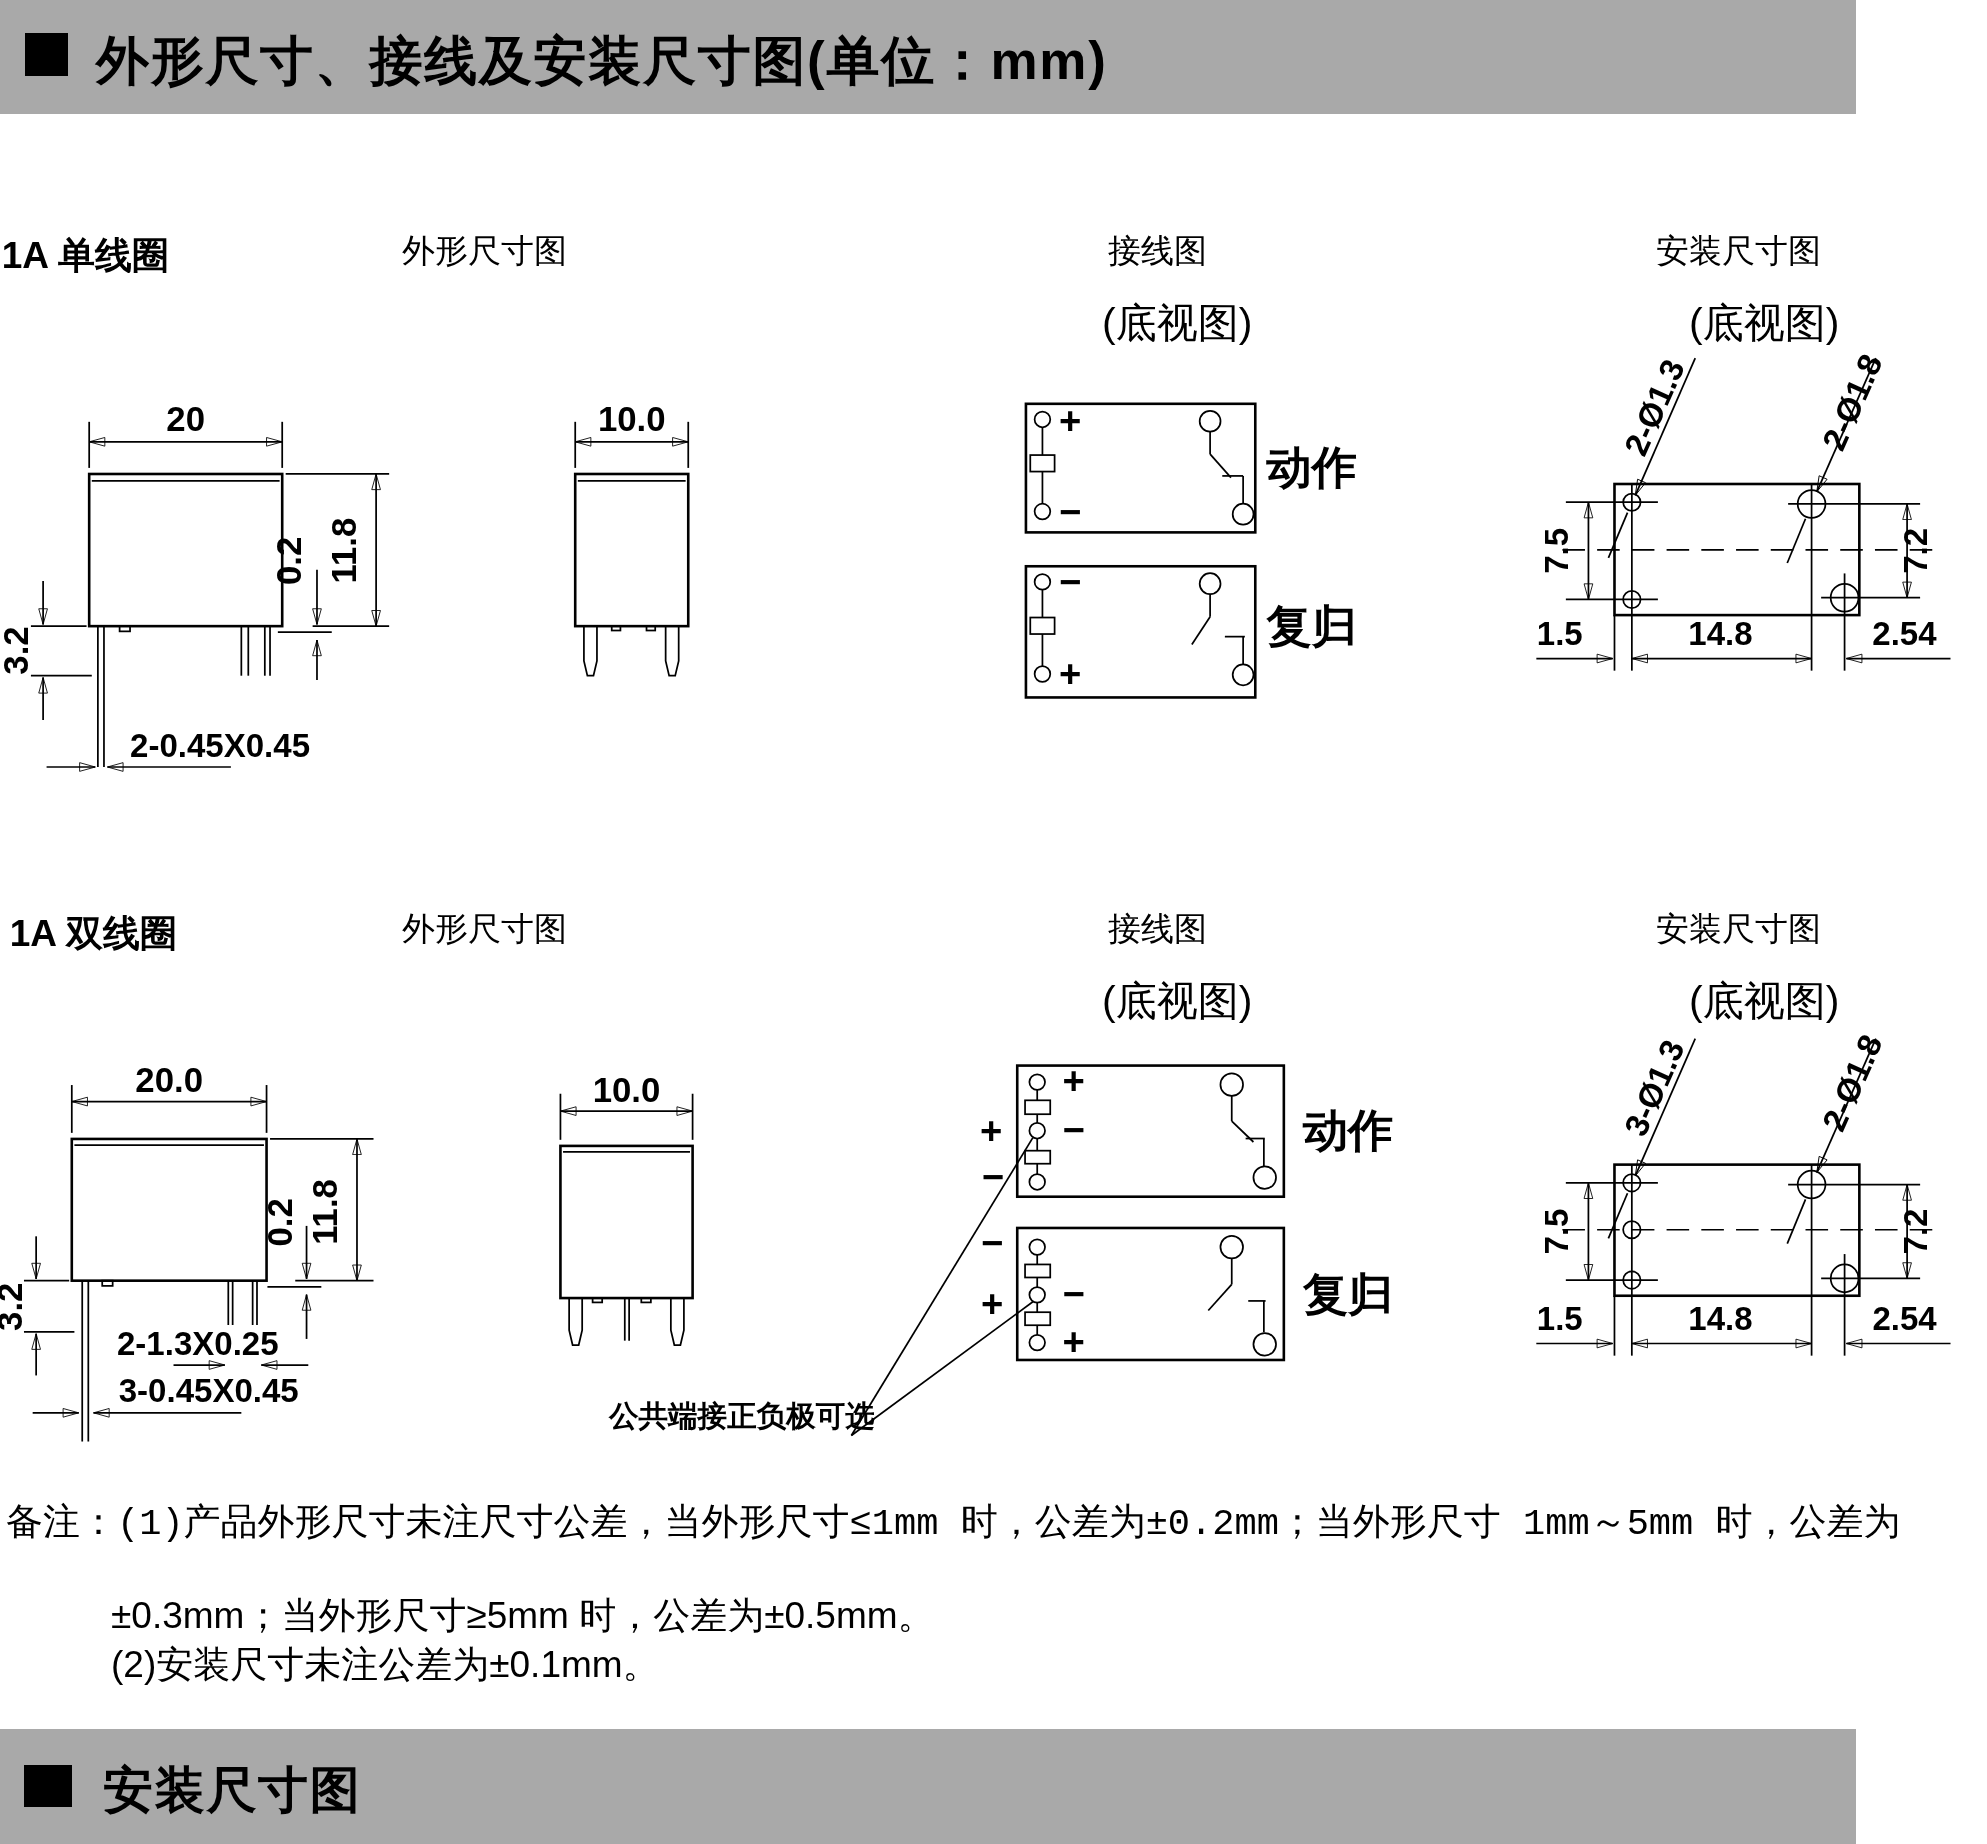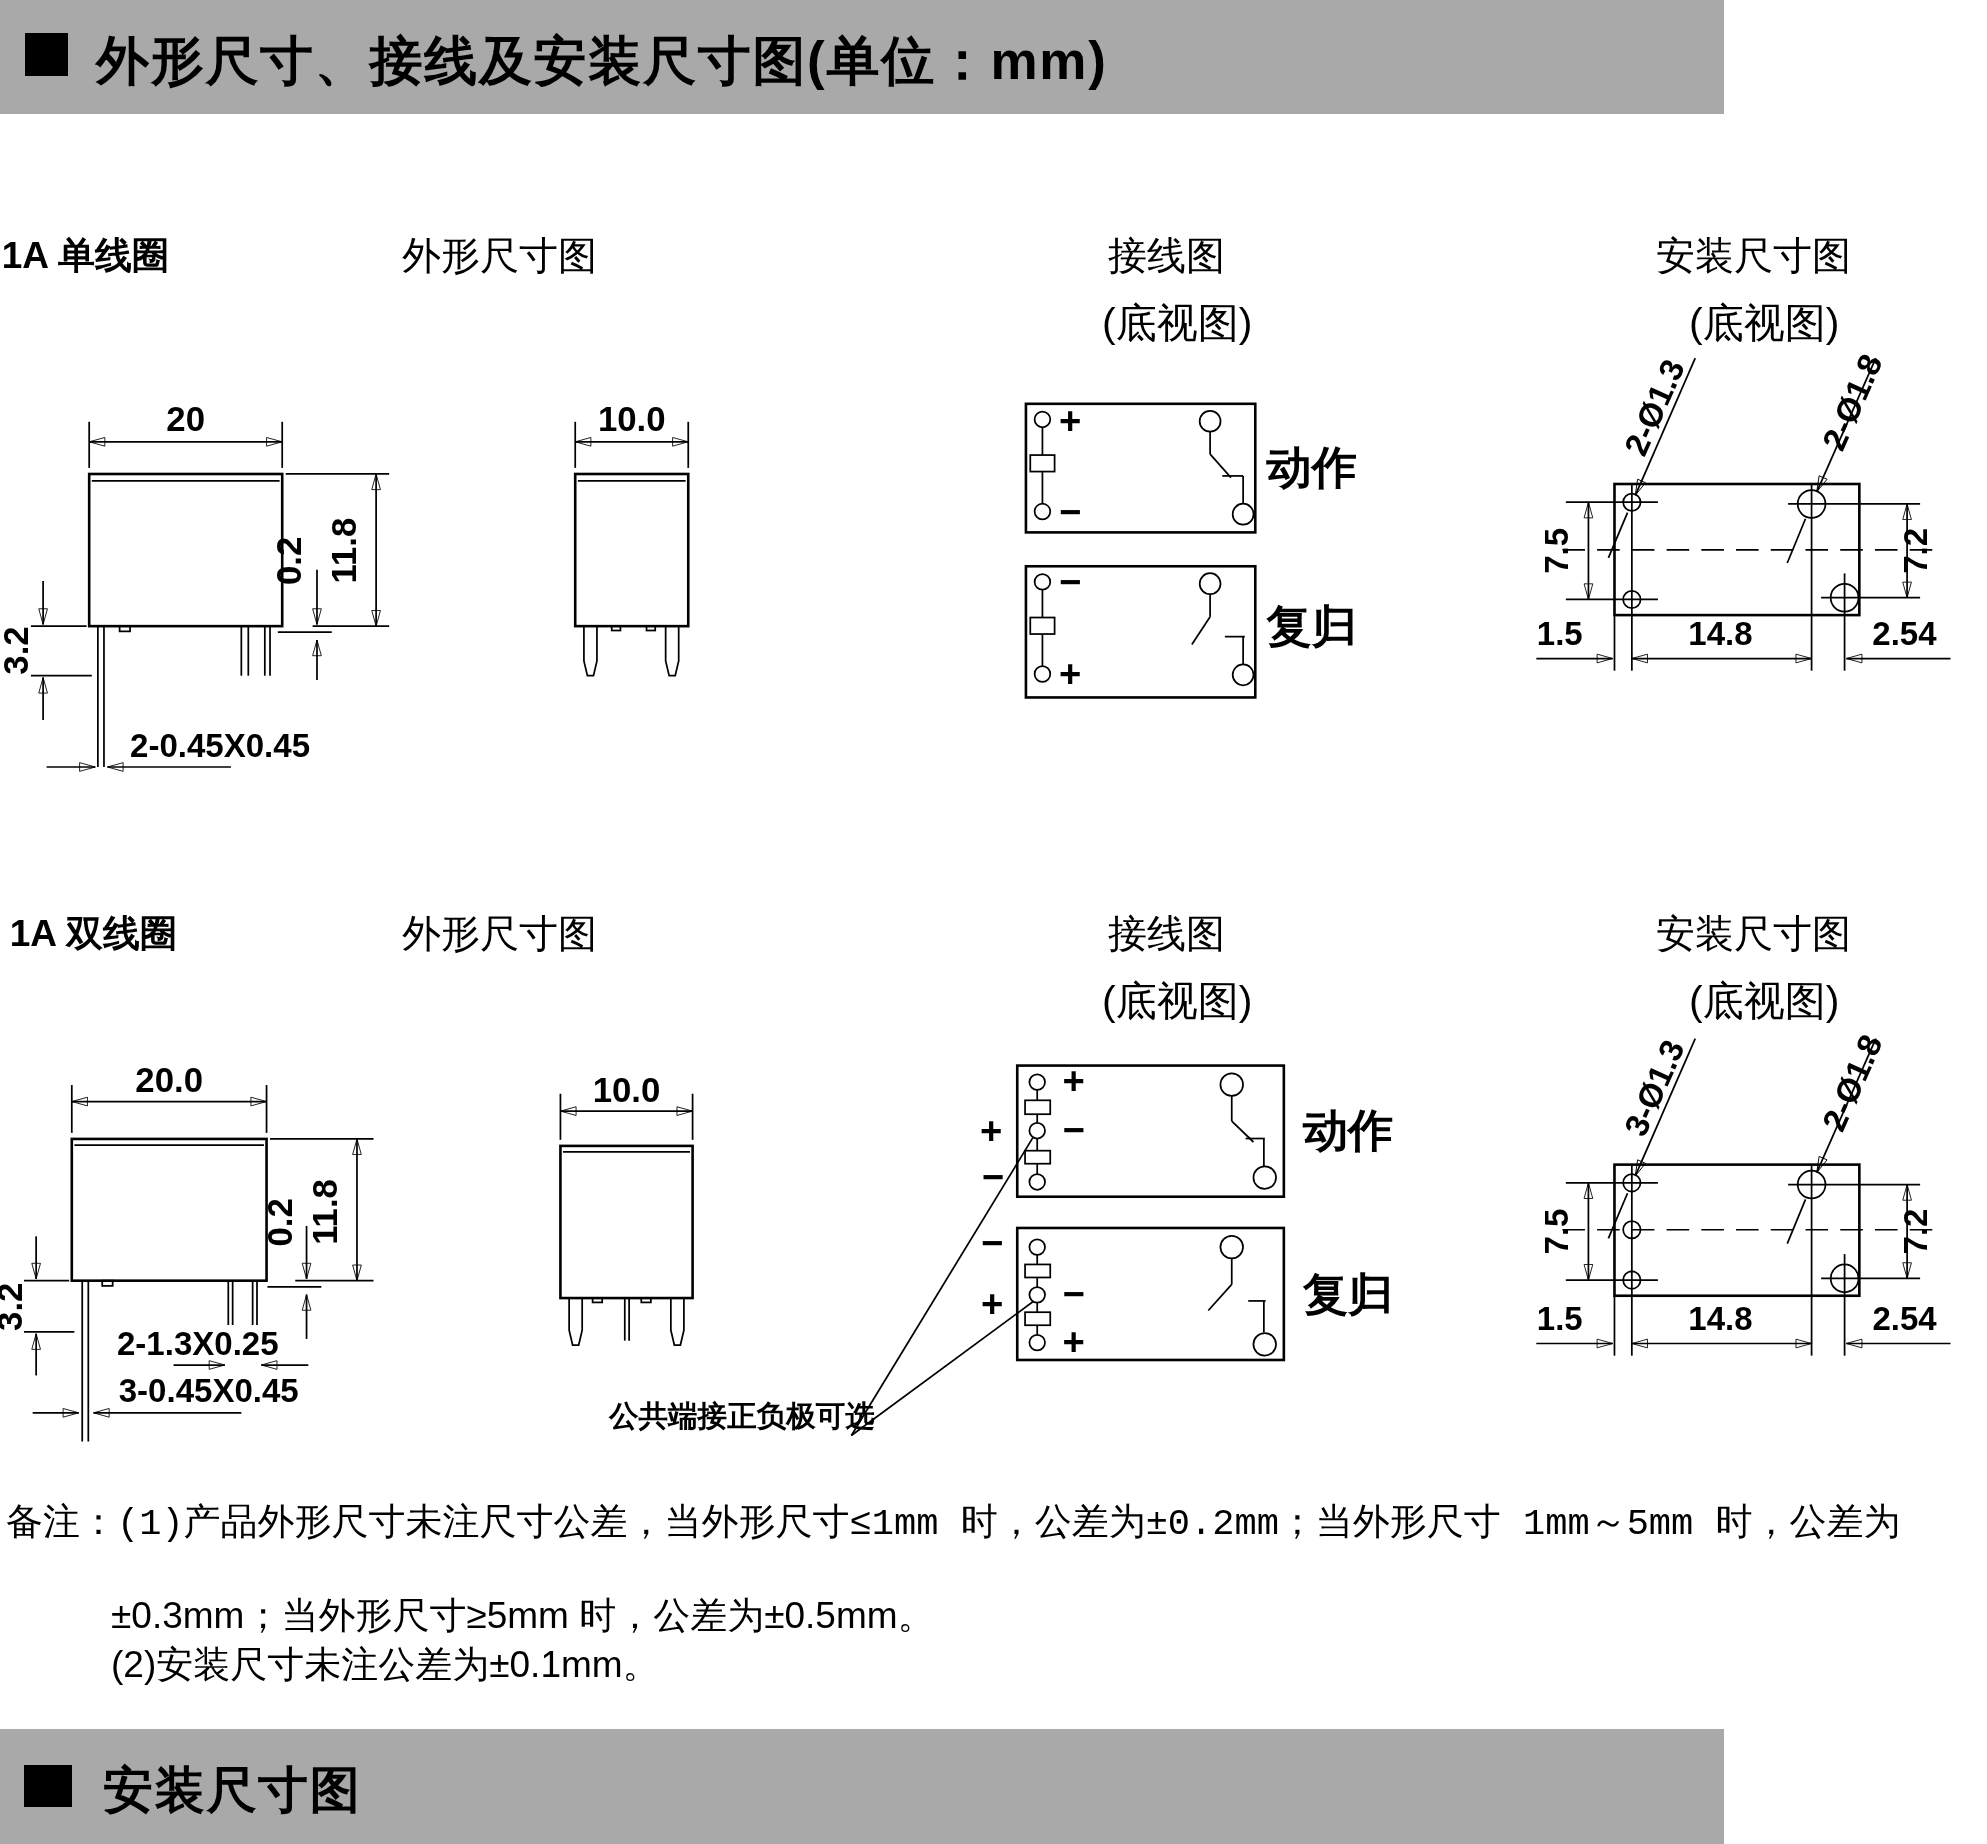--- a/index.html
+++ b/index.html
@@ -1,23 +1,23 @@
 <!DOCTYPE html>
 <html style="font-size:14px"><head>
 <meta charset="utf-8">
 <style>
   html,body{margin:0;padding:0;}
   body{width:1988px;height:1845px;position:relative;background:#ffffff;
        font-family:"Liberation Sans",sans-serif;color:#000;overflow:hidden;}
   .abs{position:absolute;}
-  .bar{background:#a9a9a9;width:1724px;height:114px;left:0;}
+  .bar{background:#a9a9a9;width:1856px;height:114px;left:0;}
   .bar-square{background:#000;width:43px;height:43px;}
   .bar-title{font-size:53px;font-weight:bold;letter-spacing:1.7px;white-space:nowrap;}
   .sec-label{font-size:37px;font-weight:bold;white-space:nowrap;}
-  .col-title{font-size:39px;white-space:nowrap;}
+  .col-title{font-size:33px;white-space:nowrap;}
   .col-sub{font-size:41px;white-space:nowrap;}
   .note-line{font-size:37px;white-space:nowrap;}
   svg{position:absolute;overflow:visible;}
   svg line,svg path,svg rect,svg circle,svg polyline{stroke:#000;fill:none;}
   .sw3{stroke-width:3px;}
   .sw2{stroke-width:2px;}
   .cl{stroke-dasharray:26,14;}
   svg text{fill:#000;stroke:none;font-family:"Liberation Sans",sans-serif;}
   .dim{font-size:38px;font-weight:bold;}
   .dimbig{font-size:40px;font-weight:bold;}

